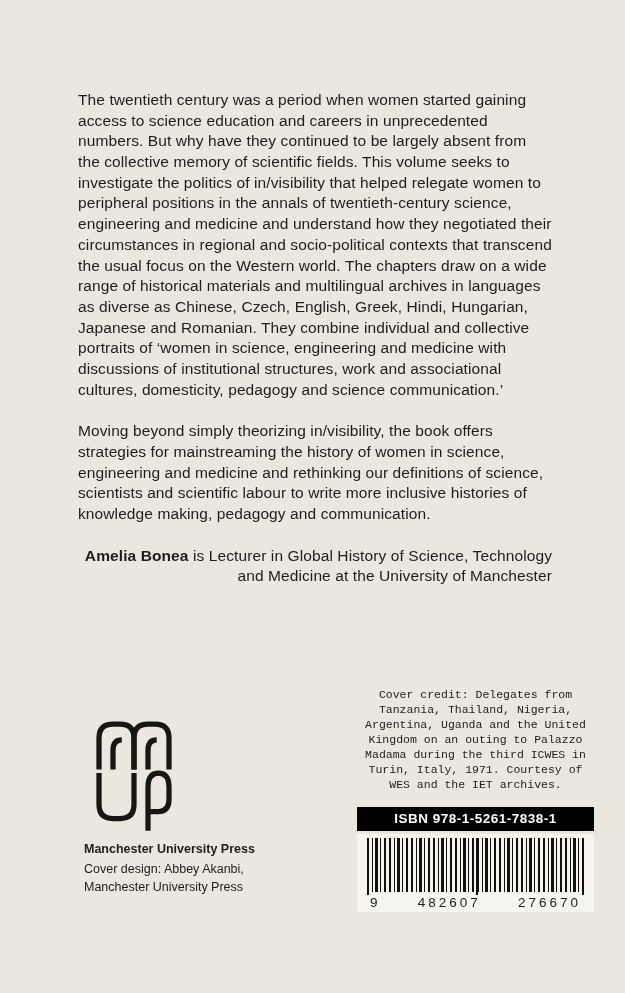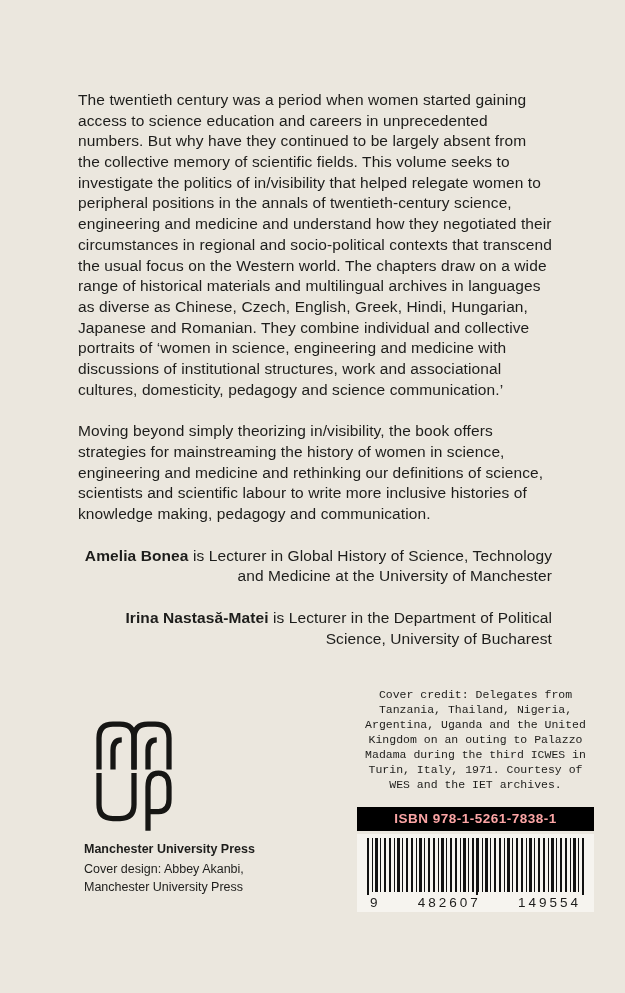--- a/index.html
+++ b/index.html
@@ -39,21 +39,21 @@
   .barcode-col{
     position:absolute;left:357px;top:688px;width:237px;
   }
   .cover-credit{
     font-size:11.5px;line-height:1.3;
     text-align:center;
     margin:0 4px 14px 4px;
     font-family:Liberation Mono, monospace;
   }
   .isbn-bar{
-    background:#000;color:#fca5a5;
+    background:#000;color:#ffffff;
     height:24px;line-height:24px;
     text-align:center;
     font-size:13.5px;font-weight:bold;
     letter-spacing:.5px;
   }
   .barcode-box{
     position:relative;
     margin-top:3px;
     height:78px;
     background:#f6f4ef;
@@ -88,21 +88,20 @@
 <body>
 
 <div class="page">
 
   <div class="blurb-col">
     <p>The twentieth century was a period when women started gaining access to science education and careers in unprecedented numbers. But why have they continued to be largely absent from the collective memory of scientific fields. This volume seeks to investigate the politics of in/visibility that helped relegate women to peripheral positions in the annals of twentieth-century science, engineering and medicine and understand how they negotiated their circumstances in regional and socio-political contexts that transcend the usual focus on the Western world. The chapters draw on a wide range of historical materials and multilingual archives in languages as diverse as Chinese, Czech, English, Greek, Hindi, Hungarian, Japanese and Romanian. They combine individual and collective portraits of ‘women in science, engineering and medicine with discussions of institutional structures, work and associational cultures, domesticity, pedagogy and science communication.’</p>
     <p>Moving beyond simply theorizing in/visibility, the book offers strategies for mainstreaming the history of women in science, engineering and medicine and rethinking our definitions of science, scientists and scientific labour to write more inclusive histories of knowledge making, pedagogy and communication.</p>
 
     <p class="bio"><span class="bio-name">Amelia Bonea</span><span> is Lecturer in Global History of Science, Technology and Medicine at the University of Manchester</span></p>
 
-    <p class="bio"><span class="bio-name">Irina Nastasă-Matei</span><span> is Lecturer in the Department of Political Science, University of Bucharest</span></p>
   </div>
 
   <div class="publisher-block">
     <svg class="mup-logo" viewBox="0 0 96 132" fill="none" stroke="#161614" stroke-width="6" stroke-linecap="butt">
 
       <path d="M8 62 V26 Q8 10 24 10 H32 Q48 10 48 26 V62"></path>
       <path d="M48 62 V26 Q48 10 64 10 H72 Q88 10 88 26 V62"></path>
       <path d="M24 62 V40 Q24 28 34 28"></path>
       <path d="M64 62 V40 Q64 28 74 28"></path>
 
@@ -123,19 +122,19 @@
     <div class="isbn-bar">ISBN 978-1-5261-7838-1</div>
 
     <div class="barcode-box">
       <div class="barcode-stripes"></div>
       <div class="guard g-left"></div>
       <div class="guard g-mid"></div>
       <div class="guard g-right"></div>
       <div class="barcode-digits">
         <span>9</span>
         <span>482607</span>
-        <span>149554</span>
+        <span>276670</span>
       </div>
     </div>
 
   </div>
 
 </div>
 
 </body></html>

